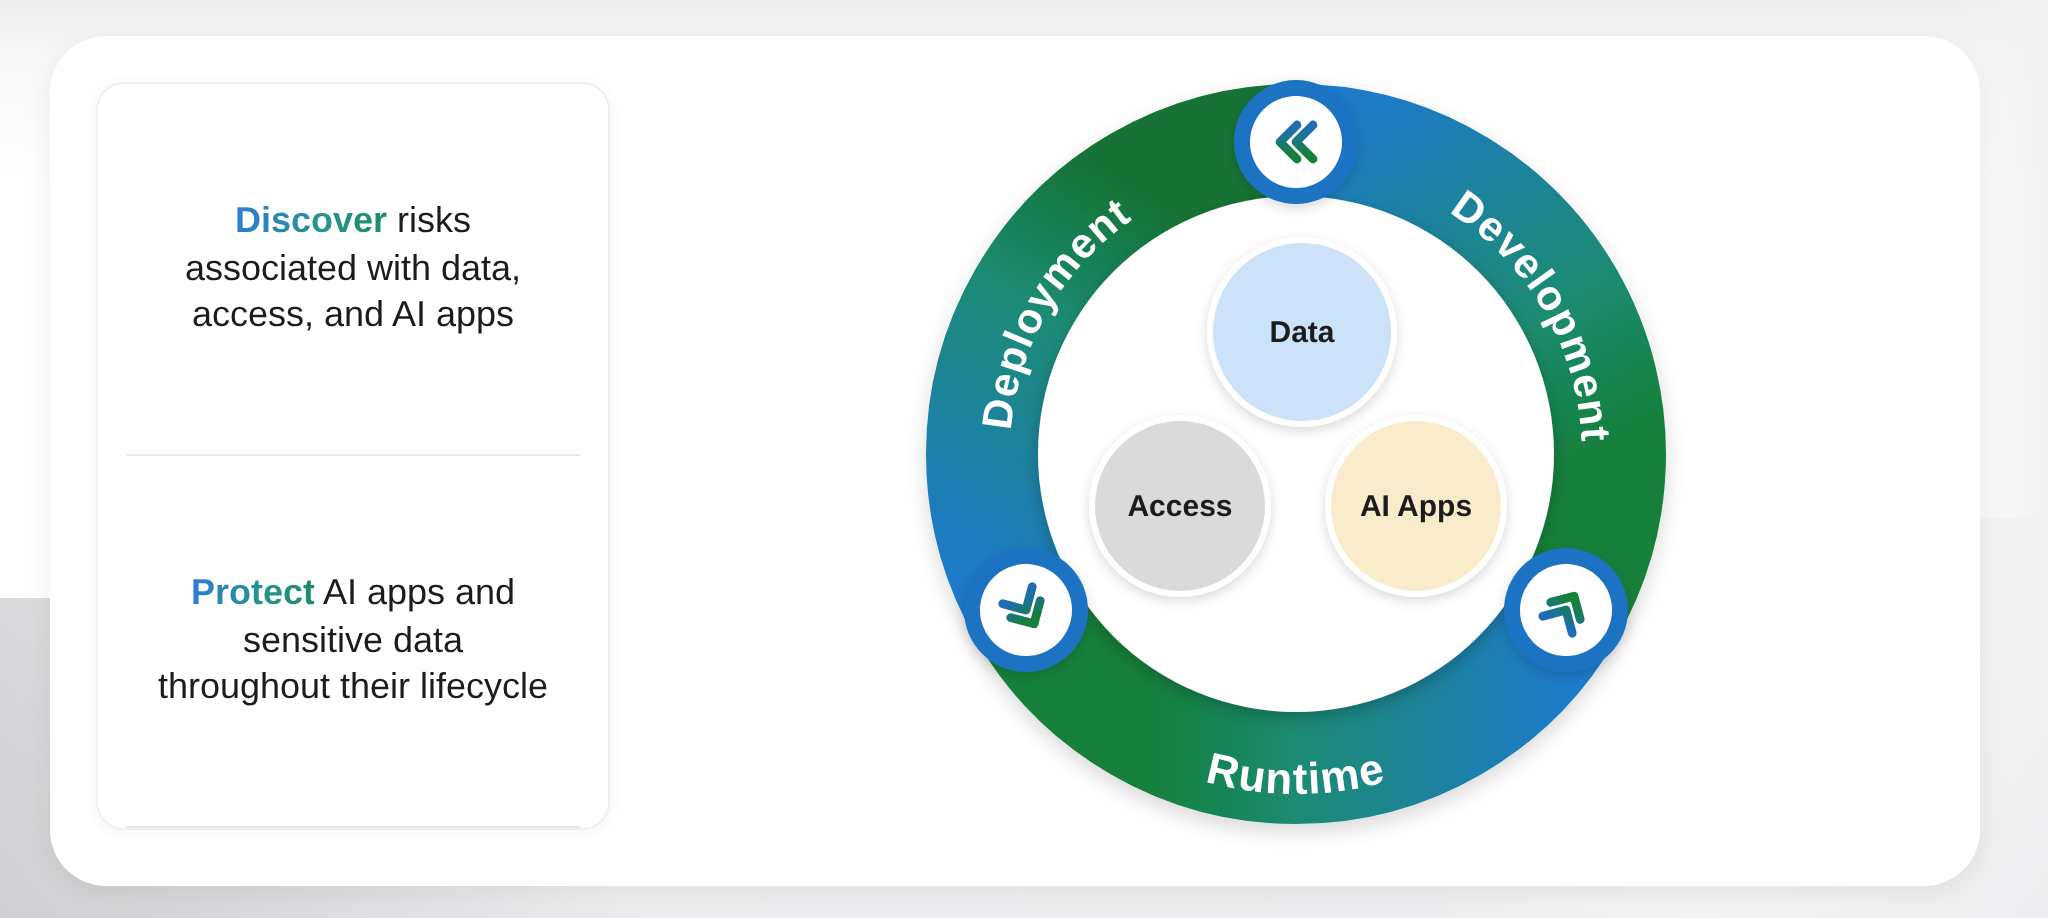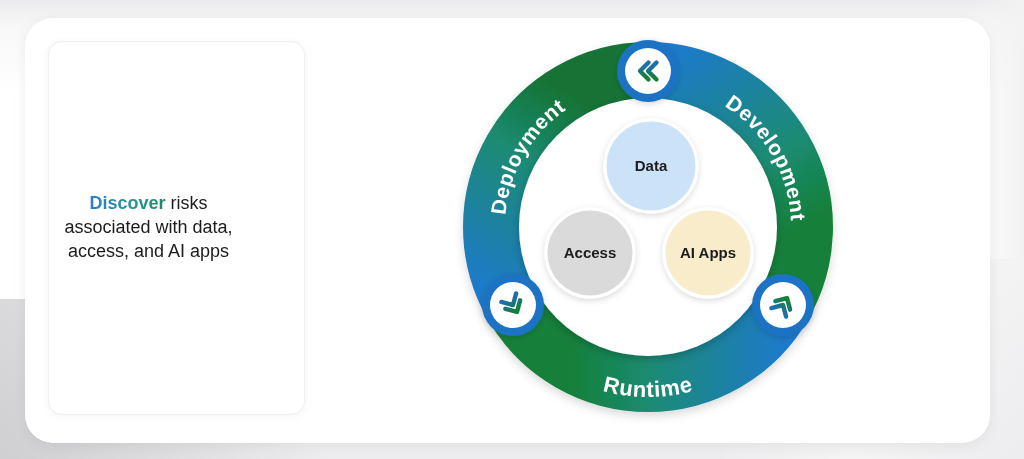--- a/index.html
+++ b/index.html
@@ -27,21 +27,21 @@
     position:absolute;left:25px;top:18px;right:34px;bottom:16px;
     background:#ffffff;border-radius:28px;
     box-shadow:0 3px 14px rgba(0,0,0,0.07);
     z-index:1;
   }
   .features-card{
     position:absolute;left:48px;top:41px;width:257px;height:374px;
     background:#ffffff;border:1px solid #efefef;border-radius:14px;
     box-shadow:0 1px 8px rgba(0,0,0,0.05);
     z-index:2;box-sizing:border-box;
-    display:flex;flex-direction:row;
+    display:flex;flex-direction:column;
   }
   .feature-item{
     flex:1;display:flex;align-items:center;justify-content:center;
     text-align:center;padding:10px 8px;
     font-size:18px;line-height:1.32;color:#1c1c1c;
     white-space:pre-line;
   }
   .keyword{
     font-weight:700;
     background:linear-gradient(90deg,#2e7cd6 0%,#27948c 60%,#1d8a6a 100%);
@@ -61,20 +61,23 @@
 <div class="bg-wedge-bl"></div>
 <div class="bg-wedge-br"></div>
 <div class="bg-edge-r"></div>
 <div class="slide"></div>
 
 <div class="features-card">
   <div class="feature-item"><span><span class="keyword">Discover</span><span> risks
 associated with data,
 access, and AI apps</span></span></div>
   <div class="divider"></div>
+  <div class="feature-item"><span><span class="keyword">Protect</span><span> AI apps and
+sensitive data
+throughout their lifecycle</span></span></div>
   <div class="divider"></div>
 </div>
 
 <svg class="diagram" viewBox="0 0 440 440" xmlns="http://www.w3.org/2000/svg">
   <defs>
     <linearGradient id="g-dev" gradientUnits="userSpaceOnUse" x1="220" y1="64" x2="355" y2="298">
       <stop offset="0" stop-color="#1e7ac9"></stop>
       <stop offset="0.5" stop-color="#1b8b72"></stop>
       <stop offset="0.78" stop-color="#15803a"></stop>
       <stop offset="1" stop-color="#15803a"></stop>

